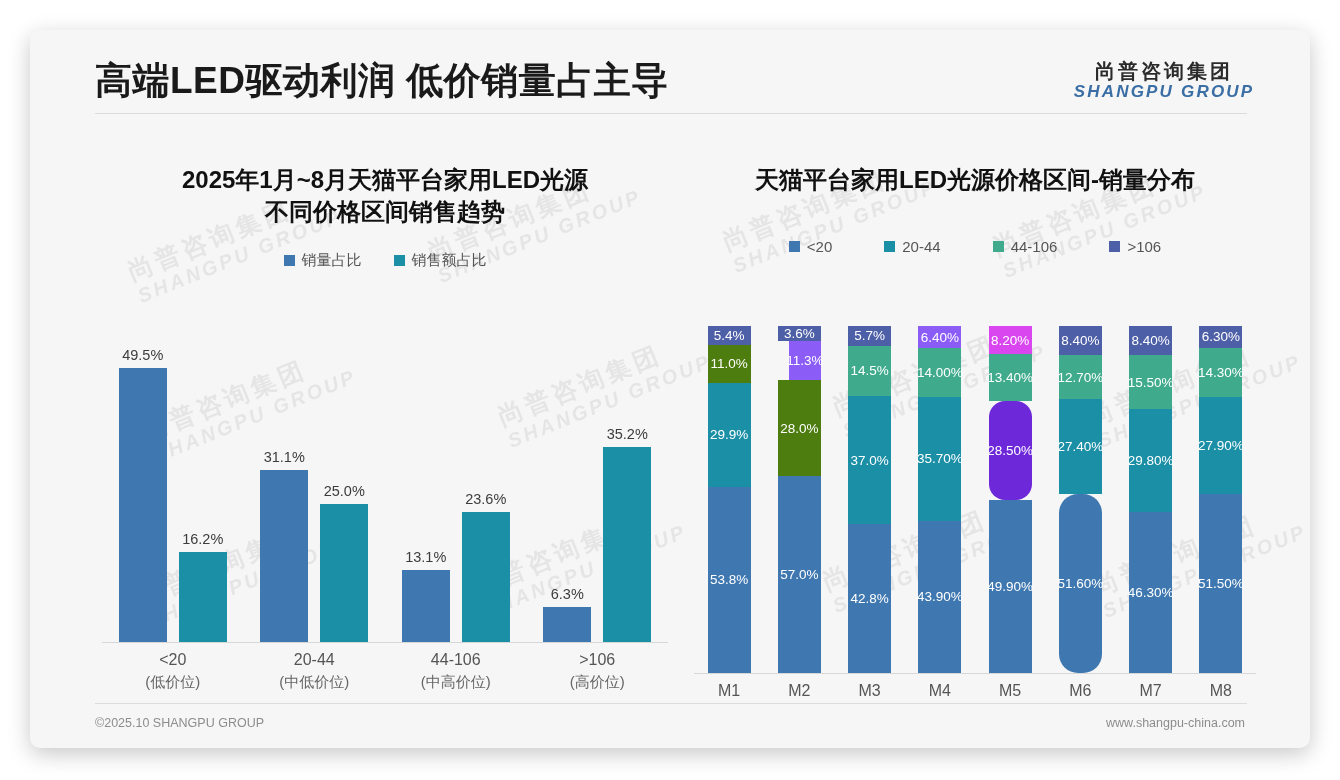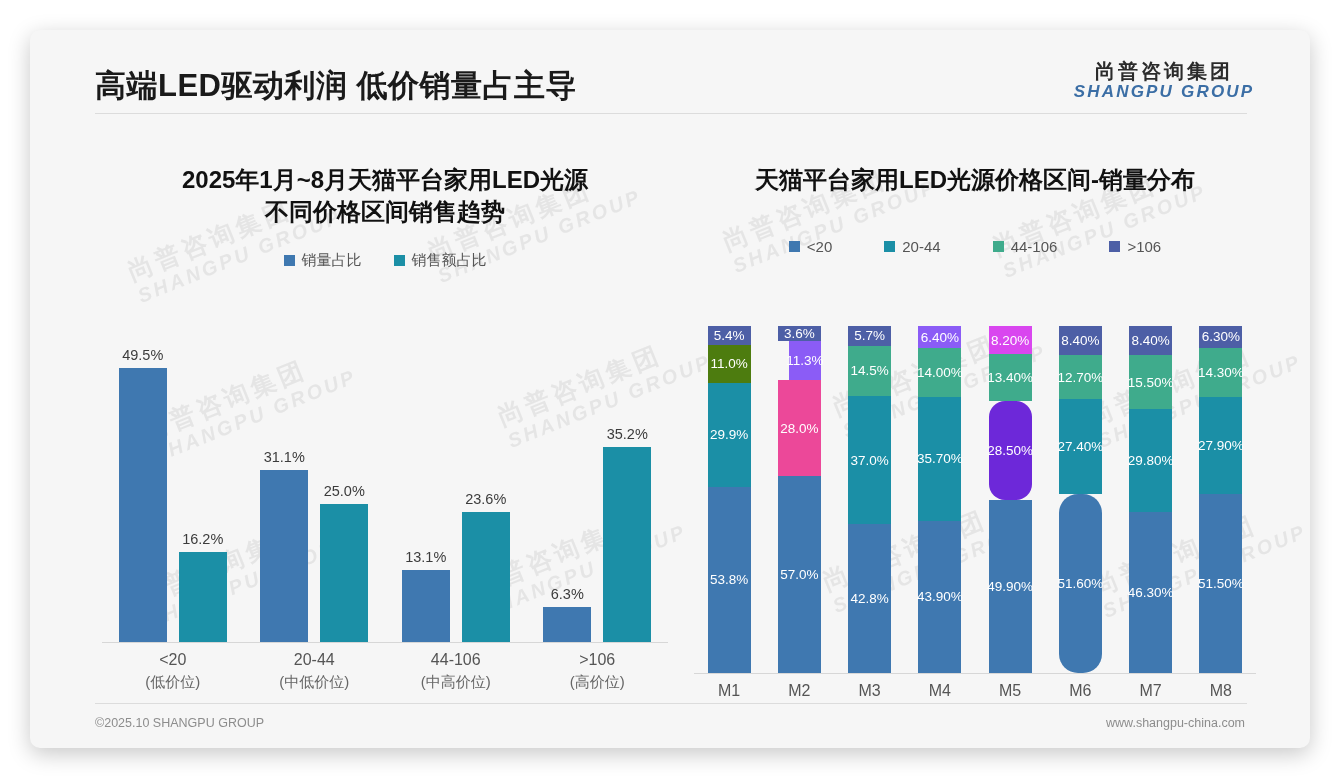--- a/index.html
+++ b/index.html
@@ -8,22 +8,22 @@
   .slide{
     position:absolute;left:30px;top:30px;width:1280px;height:718px;
     background:#f6f6f6;border-radius:10px;
     box-shadow:0 6px 22px rgba(0,0,0,.22);
     overflow:hidden;
   }
 
   
   .header{position:absolute;left:0;top:0;width:100%;height:88px;}
   .header-title{
-    position:absolute;left:65px;top:35px;
-    font-size:31px;font-weight:bold;color:#1a1a1a;letter-spacing:.5px;
+    position:absolute;left:65px;top:26px;
+    font-size:37px;font-weight:bold;color:#1a1a1a;letter-spacing:.5px;
     white-space:nowrap;
   }
   .logo{position:absolute;right:46px;top:30px;text-align:center;width:200px;}
   .logo-cn{font-size:20px;font-weight:bold;color:#2b2b2b;letter-spacing:3px;line-height:1.1;}
   .logo-en{font-size:17px;font-weight:bold;font-style:italic;color:#3b6ea5;letter-spacing:2.2px;line-height:1.2;}
   .header-rule{position:absolute;left:65px;top:83px;width:1152px;height:1px;background:#dcdcdc;}
 
   
   .wm-layer{position:absolute;left:0;top:0;width:100%;height:100%;pointer-events:none;overflow:hidden;}
   .wm{position:absolute;transform:rotate(-22deg);color:#d8d8d8;opacity:.55;white-space:nowrap;}
@@ -250,21 +250,21 @@
             </div>
           </div>
           <div class="scol">
             <div class="sbar">
               <div class="seg" style="flex: 3.6 0 0px; background: rgb(77, 95, 166);">
                 <span>3.6%</span>
               </div>
               <div class="seg" style="flex: 11.3 0 0px; background: #8b5cf6; margin-left: 11px;">
                 <span>11.3%</span>
               </div>
-              <div class="seg" style="flex: 28 0 0px; background: #ec4899;">
+              <div class="seg" style="flex: 28 0 0px; background: #4d7c0f;">
                 <span>28.0%</span>
               </div>
               <div class="seg" style="flex: 57 0 0px; background: rgb(63, 120, 176);">
                 <span>57.0%</span>
               </div>
             </div>
           </div>
           <div class="scol">
             <div class="sbar">
               <div class="seg" style="flex: 5.7 0 0px; background: rgb(77, 95, 166);">

